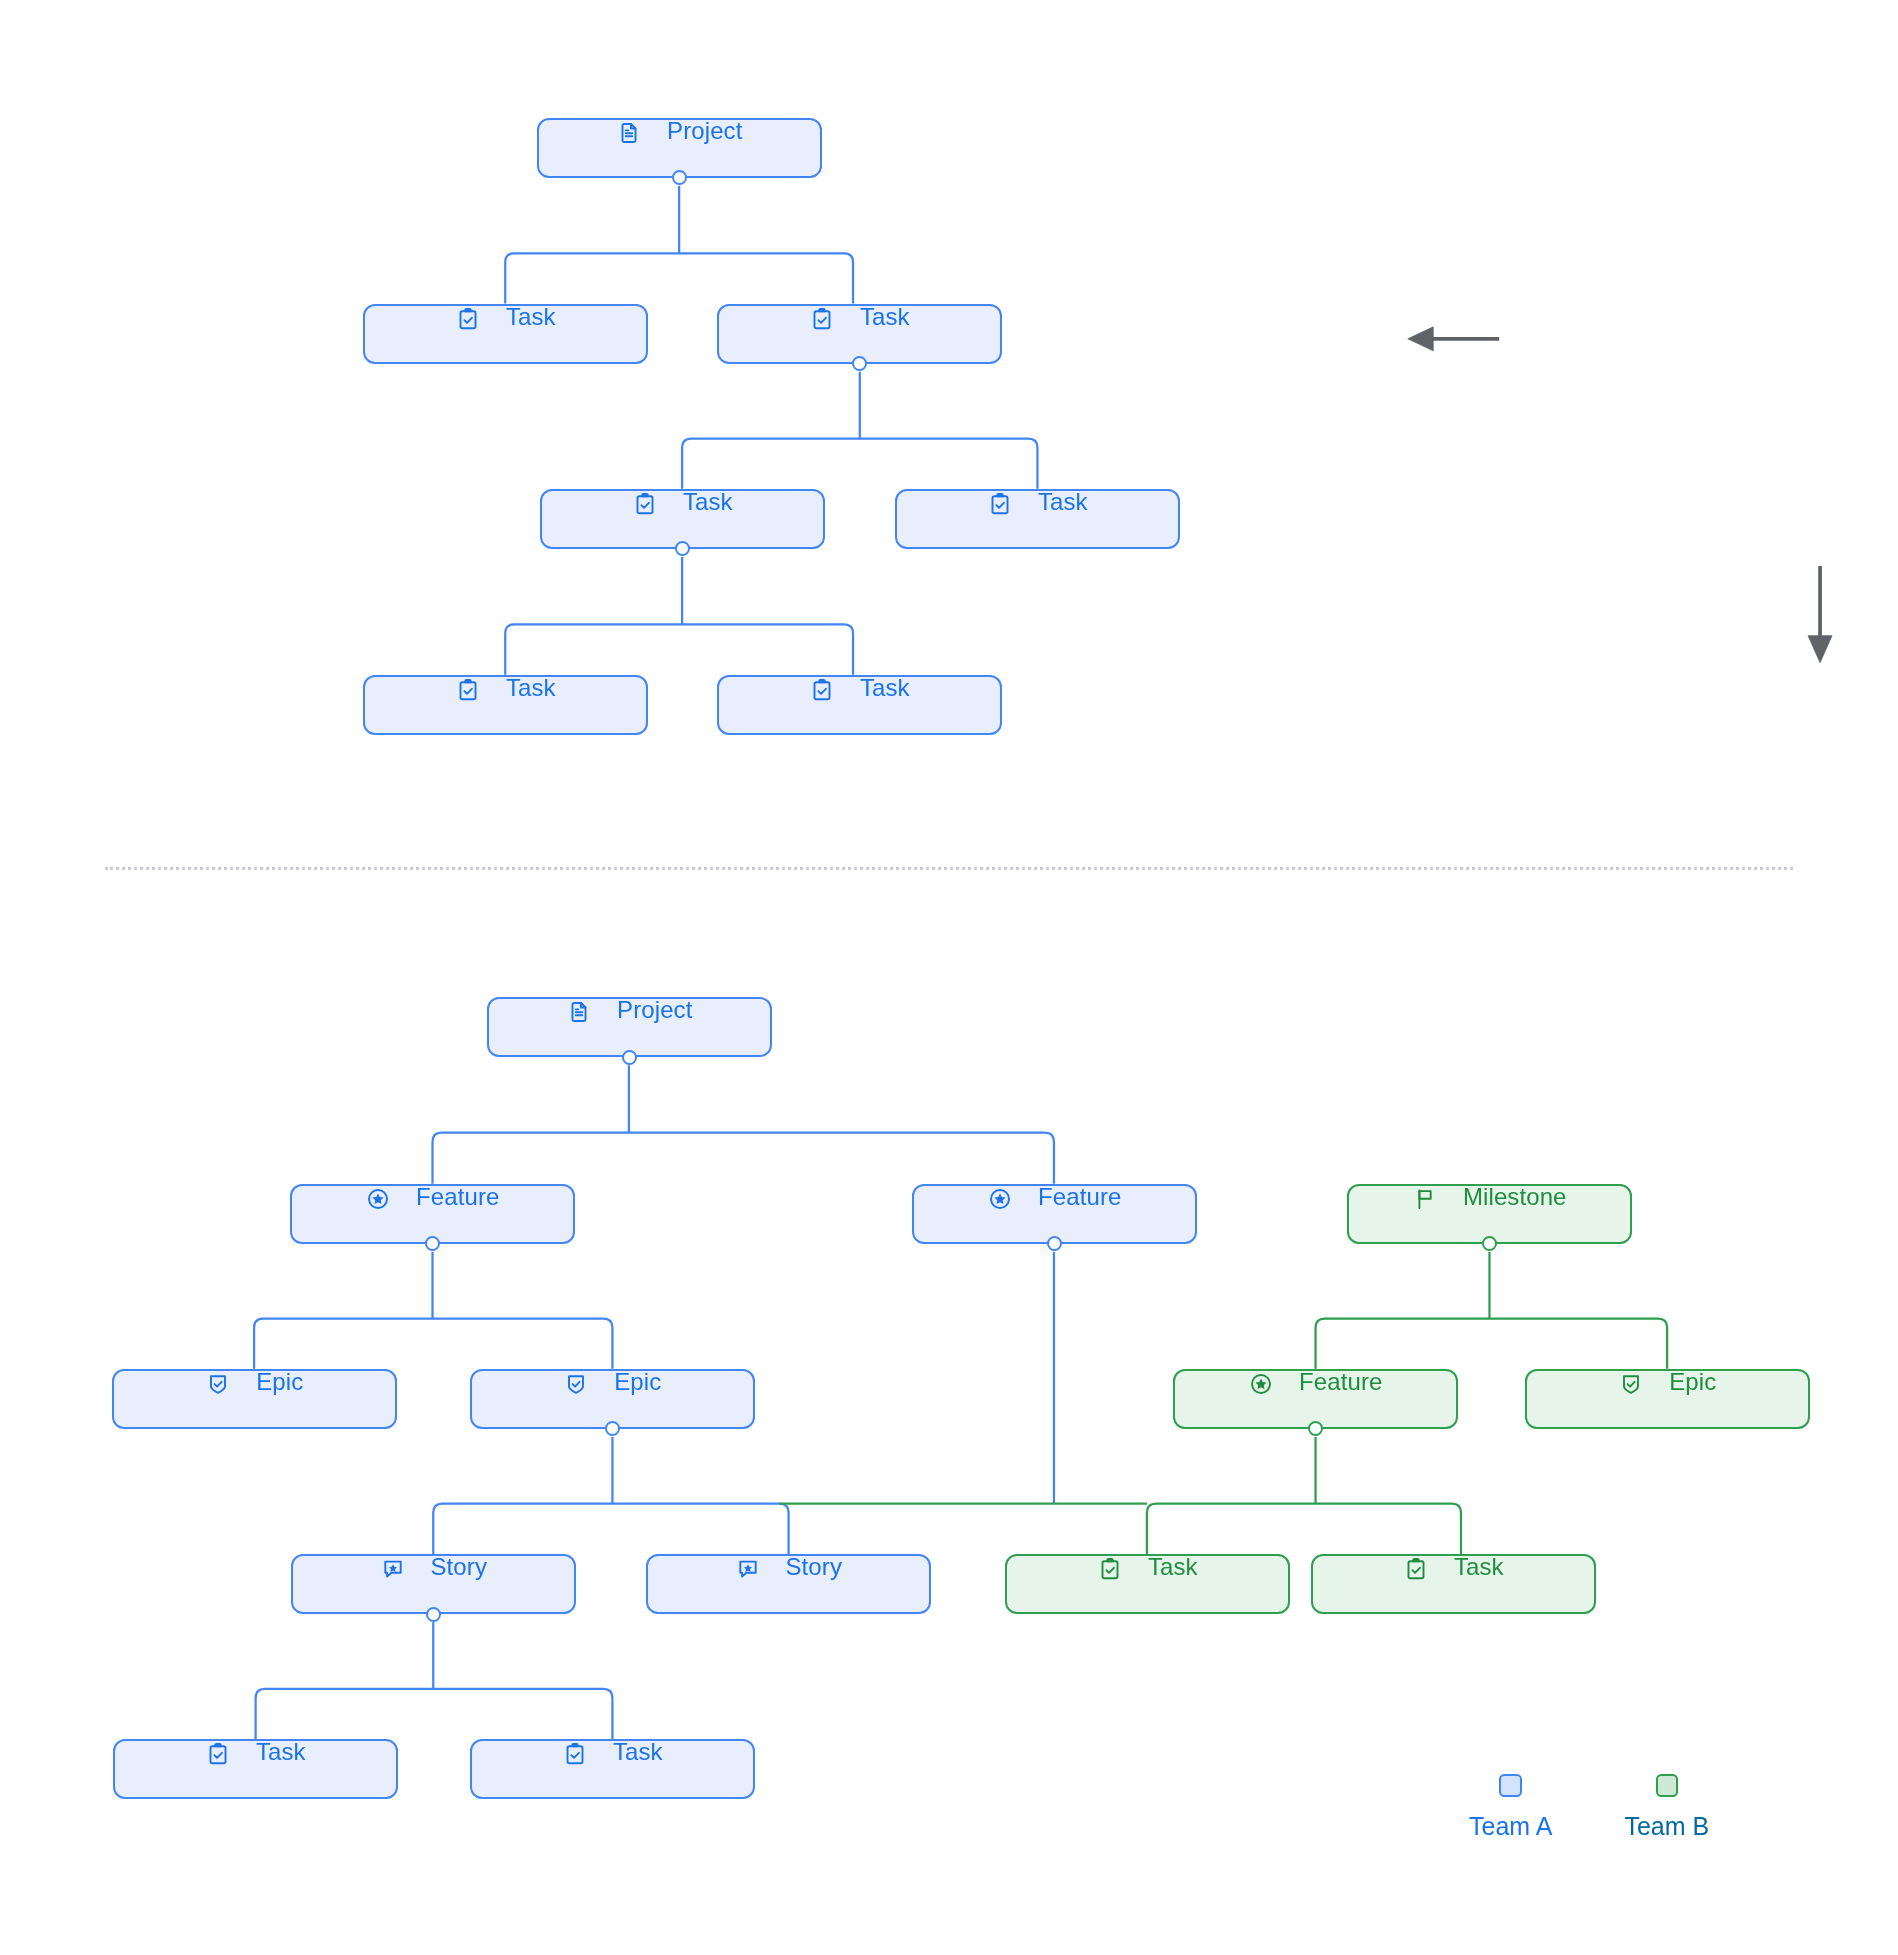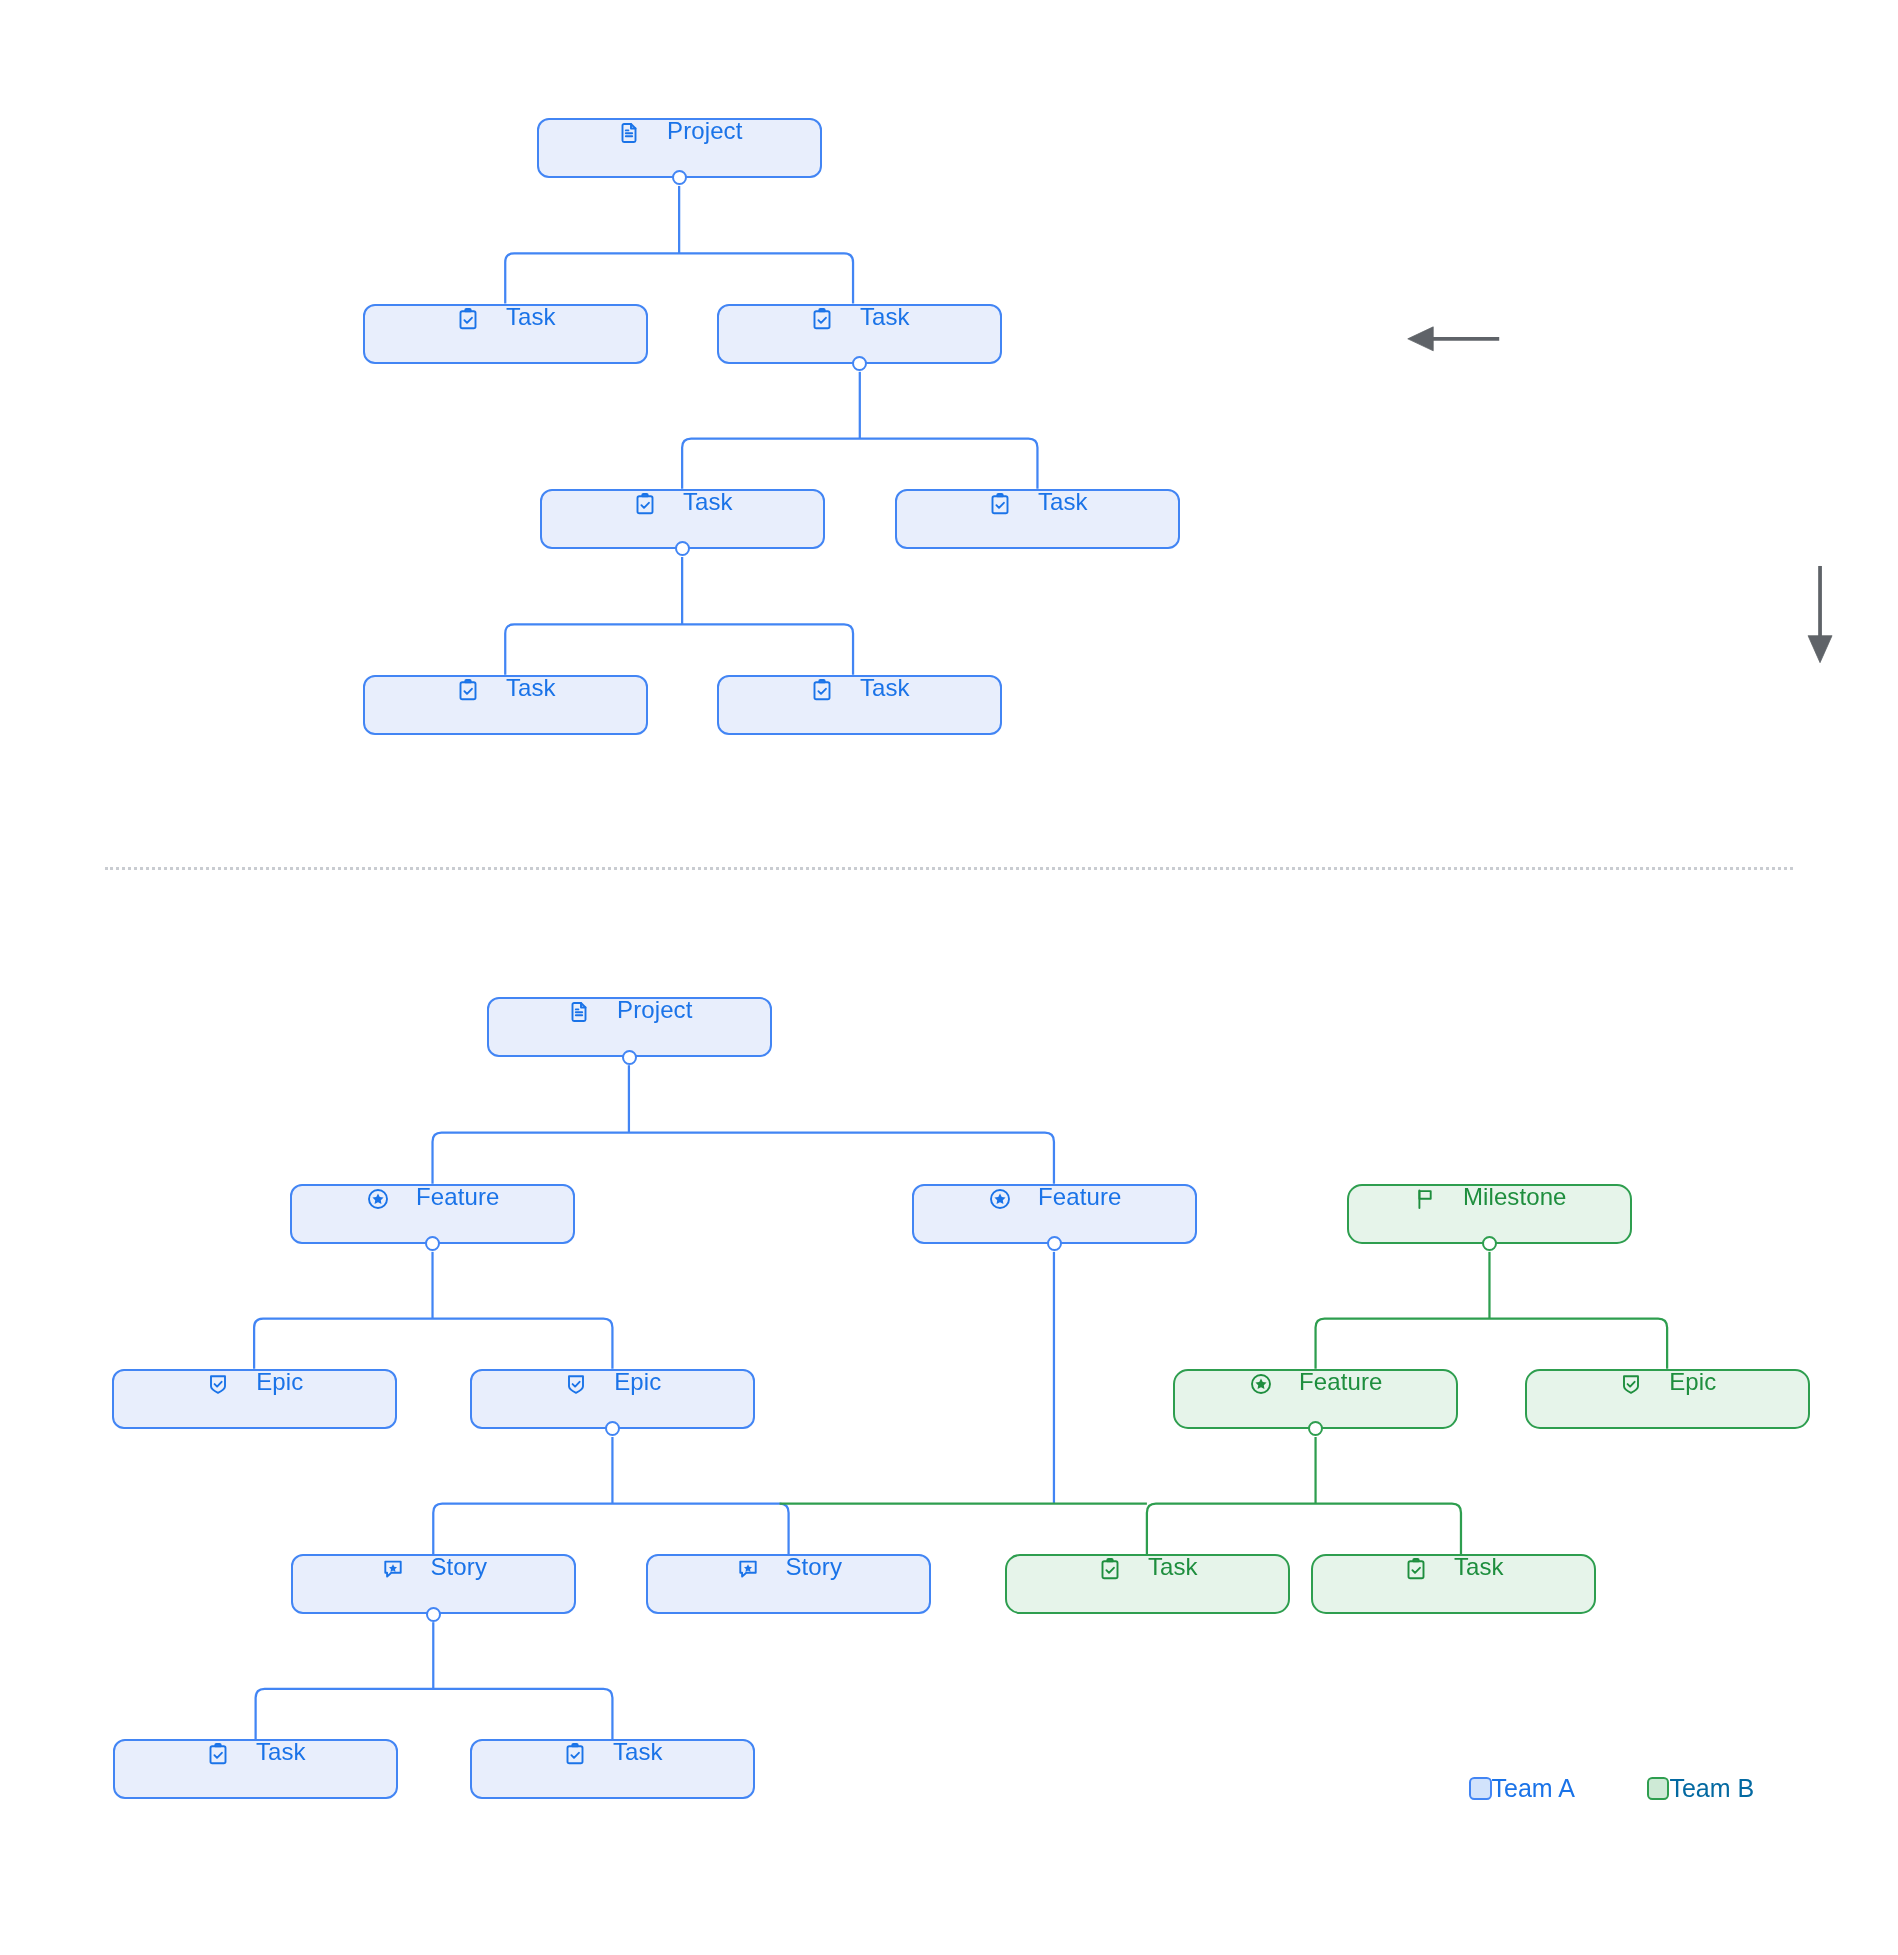--- a/index.html
+++ b/index.html
@@ -39,21 +39,20 @@
     background: #e8eefc;
     color: #1a73e8;
     font-size: 24px;
     letter-spacing: 0.1px;
     white-space: nowrap;
   }
   .node.green {
     border-color: #2e9e4f;
     background: #e6f4ea;
     color: #1e8e3e;
-    border-radius: 15px;
   }
   .node .label {
     line-height: 1;
     position: relative;
     top: -0.7px;
   }
   .node .ico {
     display: inline-flex;
     align-items: center;
     justify-content: center;
@@ -93,21 +92,23 @@
 
   .legend {
     position: absolute;
     display: flex;
     align-items: center;
     gap: 72px;
   }
   .legend-item {
     display: flex;
     align-items: center;
+    gap: 15px;
     font-size: 25px;
+    flex-direction: column;
   }
   .legend-item.a { color: #1a73e8; }
   .legend-item.b { color: #0369a1; }
   .swatch {
     width: 22.5px;
     height: 22.5px;
     border-radius: 5.2px;
     box-sizing: border-box;
     border: 2.2px solid #4285f4;
     background: #d2e3fc;

